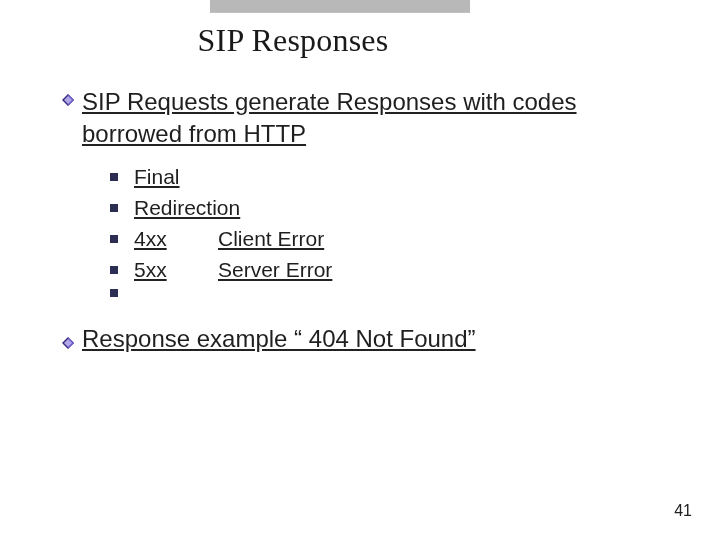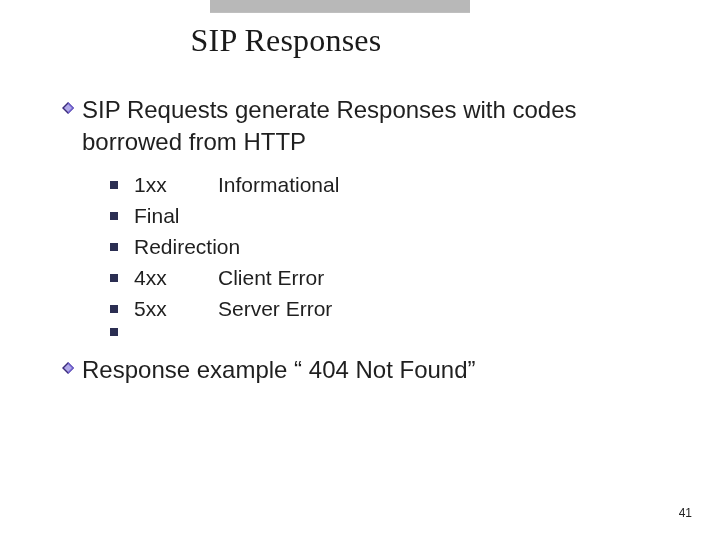--- a/index.html
+++ b/index.html
@@ -30,26 +30,28 @@
   .title {
     position: absolute;
     top: 22px;
     left: 0;
     width: 572px;
     text-align: center;
     font-family: Georgia, 'Times New Roman', serif;
     font-size: 32px;
     color: #1a1a1a;
     letter-spacing: 0.2px;
+    padding-left: 7px;
   }
   .body {
     position: absolute;
-    top: 94px;
+    top: 86px;
     left: 62px;
     right: 40px;
+    text-decoration: underline;
   }
   .l1 {
     display: flex;
     align-items: flex-start;
     margin-bottom: 2px;
   }
   .l1 .bullet {
     width: 12px;
     height: 12px;
     flex: 0 0 12px;
@@ -84,27 +86,28 @@
     width: 84px;
     flex: 0 0 84px;
     font-size: 21px;
     color: #1f1f1f;
   }
   .l2 .desc {
     font-size: 21px;
     color: #1f1f1f;
   }
   .after-sub {
-    margin-top: 18px;
+    margin-top: 26px;
+    align-items: center;
   }
   .pagenum {
     position: absolute;
     right: 28px;
     bottom: 20px;
-    font-size: 12px;
+    font-size: 16px;
     color: #222;
   }
 </style>
 </head>
 <body>
 
 <div class="slide">
   <div class="topbar"></div>
 
   <div class="title">SIP Responses</div>
@@ -115,25 +118,20 @@
       <svg class="bullet diamond" viewBox="0 0 12 12">
         <polygon points="6,0 12,6 6,12 0,6" fill="#3a2a7a"></polygon>
         <polygon points="6,0 12,6 6,12" fill="#6a5acc"></polygon>
         <polygon points="6,2 10,6 6,10 2,6" fill="#b0a8e8"></polygon>
       </svg>
       <div class="text">SIP Requests generate Responses with codes borrowed from HTTP</div>
     </div>
 
 
     <div class="sublist">
-      <div class="l2">
-        <span class="sq"></span>
-        <span class="code">1xx</span>
-        <span class="desc">Informational</span>
-      </div>
       <div class="l2">
         <span class="sq"></span>
         <span class="desc">Final</span>
       </div>
       <div class="l2">
         <span class="sq"></span>
         <span class="desc">Redirection</span>
       </div>
       <div class="l2">
         <span class="sq"></span>

